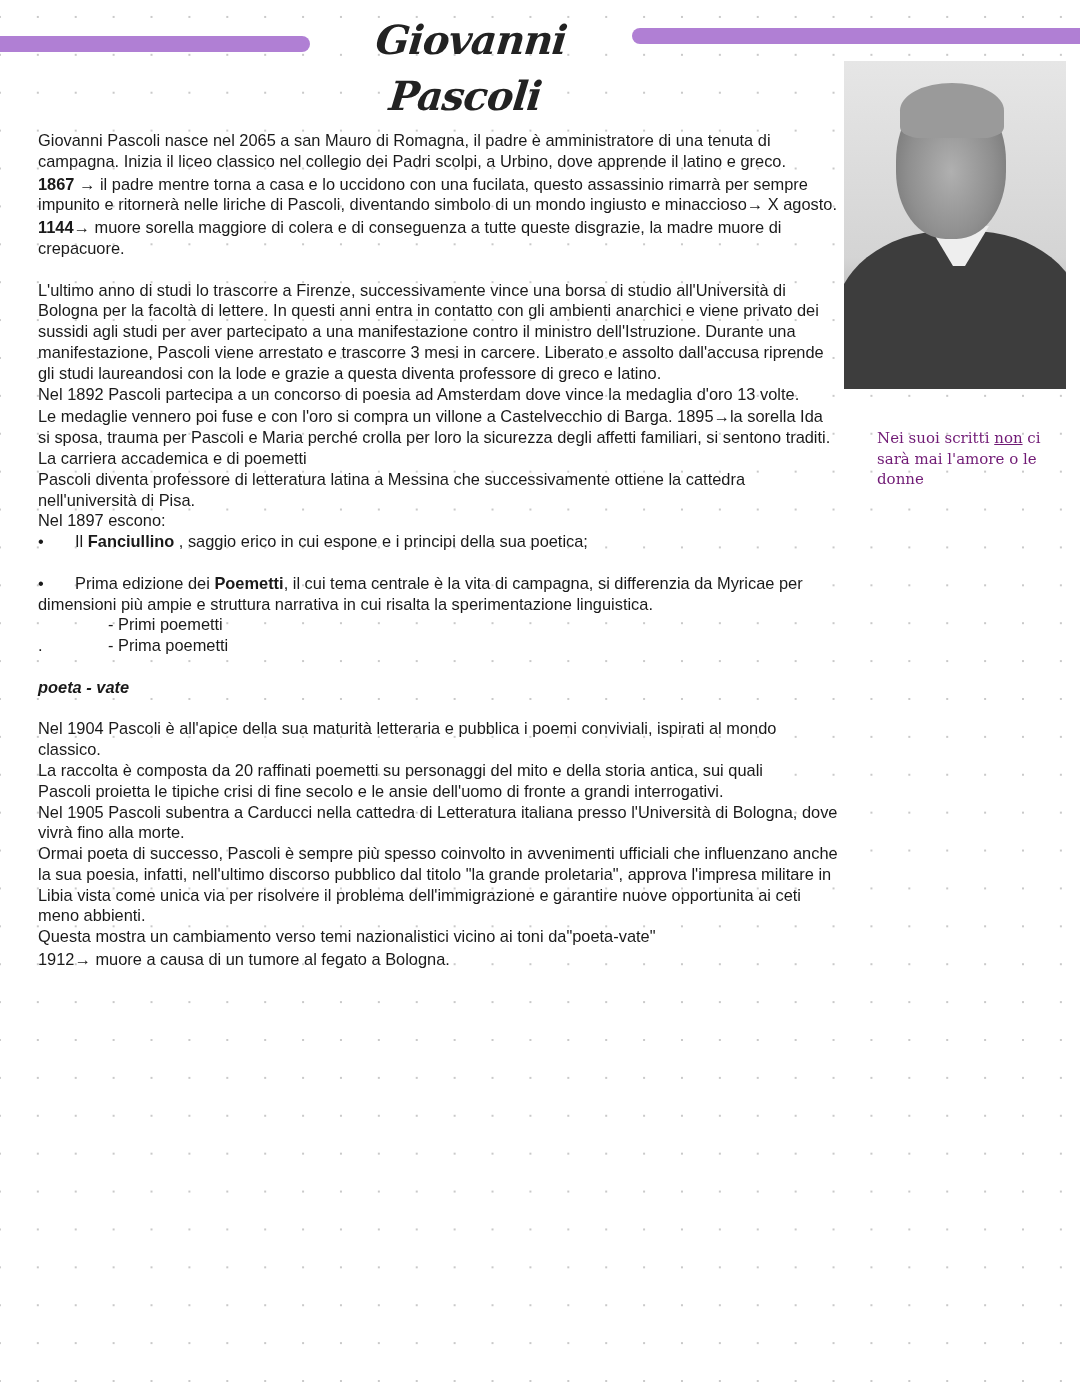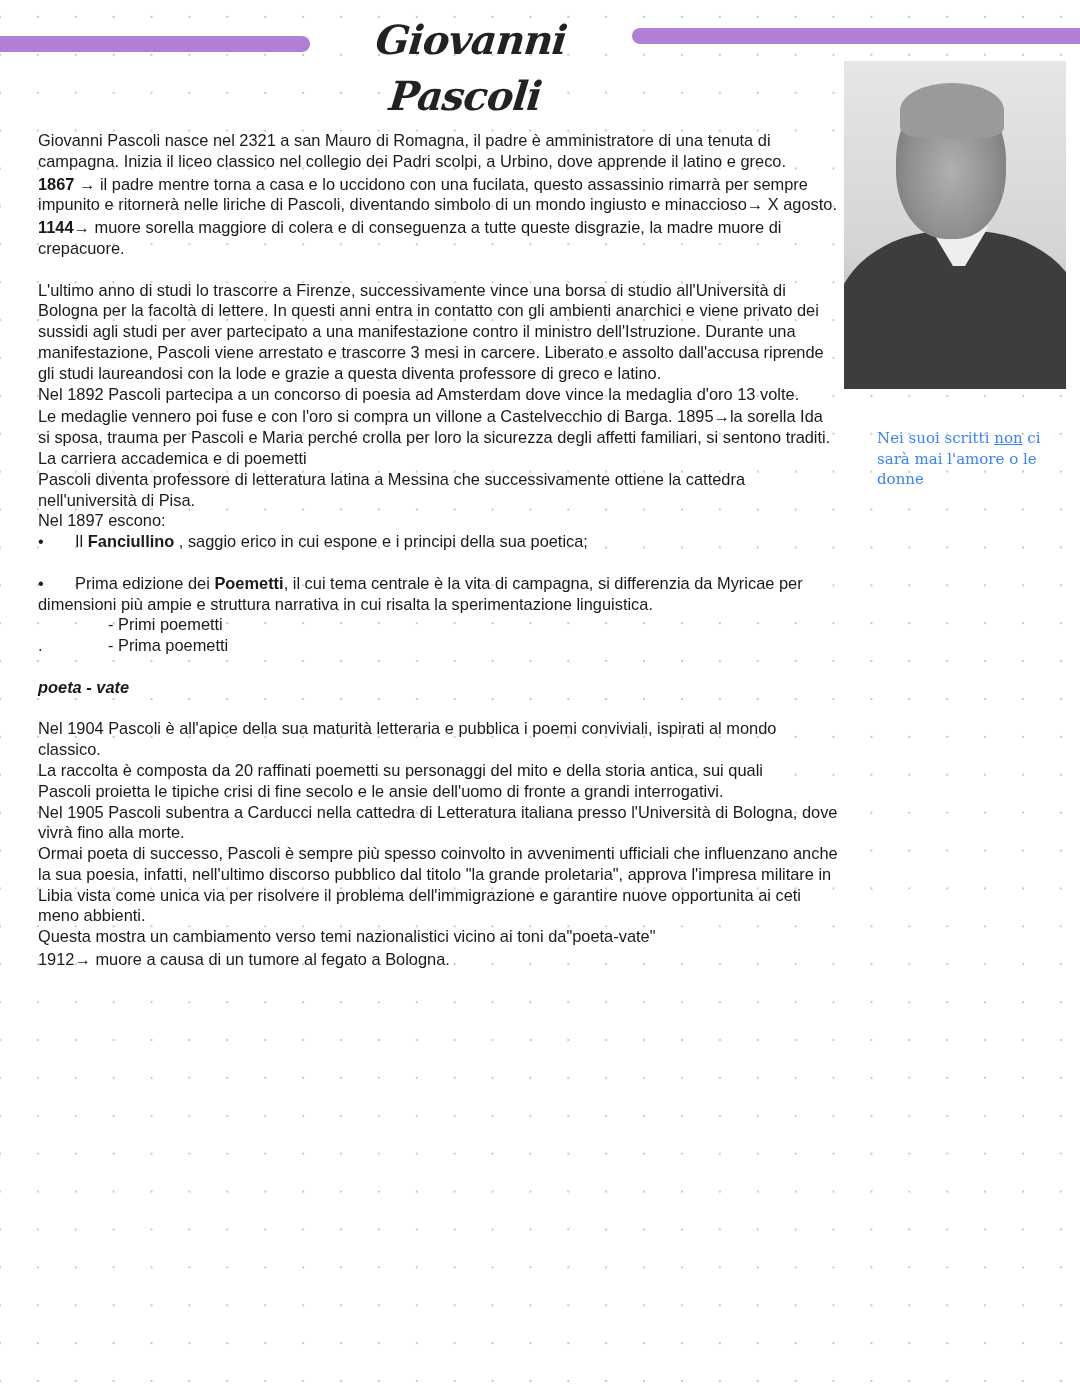--- a/index.html
+++ b/index.html
@@ -49,21 +49,21 @@
     position: absolute; left: -10px; top: 170px; width: 250px; height: 200px;
     background: #3d3d3d; border-radius: 45% 45% 0 0;
   }
   .portrait .collar {
     position: absolute; left: 85px; top: 165px; width: 60px; height: 40px;
     background: #eeeeee; clip-path: polygon(0 0,100% 0,60% 100%,40% 100%);
   }
   .side-note {
     position: absolute; left: 877px; top: 428px; width: 180px;
     font-family: "DejaVu Serif", serif;
-    font-size: 15px; line-height: 20.5px; color: #3b82f6;
+    font-size: 15px; line-height: 20.5px; color: #701a75;
   }
   .side-note u { text-decoration: underline; }
   .content {
     position: absolute; left: 38px; top: 130px; width: 800px;
     font-size: 16.4px; line-height: 20.8px;
   }
   .content p { margin: 0; }
   .gap-small { height: 2px; }
   .gap-line { height: 20.8px; }
   .bullet { display: inline-block; width: 37px; }
@@ -82,21 +82,21 @@
   <div class="collar"></div>
   <div class="head"></div>
   <div class="hair"></div>
 </div>
 
 <div class="side-note">
   <span>Nei suoi scritti </span><u>non</u><span> ci sarà mai l'amore o le donne</span>
 </div>
 
 <div class="content">
-  <p>Giovanni Pascoli nasce nel 2321 a san Mauro di Romagna, il padre è amministratore di una tenuta di campagna. Inizia il liceo classico nel collegio dei Padri scolpi, a Urbino, dove apprende il latino e greco.</p>
+  <p>Giovanni Pascoli nasce nel 2065 a san Mauro di Romagna, il padre è amministratore di una tenuta di campagna. Inizia il liceo classico nel collegio dei Padri scolpi, a Urbino, dove apprende il latino e greco.</p>
   <div class="gap-small"></div>
   <p><b>1867</b><span> → il padre mentre torna a casa e lo uccidono con una fucilata, questo assassinio rimarrà per sempre impunito e ritornerà nelle liriche di Pascoli, diventando simbolo di un mondo ingiusto e minaccioso→ X agosto.</span></p>
   <div class="gap-small"></div>
   <p><b>1144</b><span>→ muore sorella maggiore di colera e di conseguenza a tutte queste disgrazie, la madre muore di crepacuore.</span></p>
   <div class="gap-line"></div>
   <p>L'ultimo anno di studi lo trascorre a Firenze, successivamente vince una borsa di studio all'Università di Bologna per la facoltà di lettere. In questi anni entra in contatto con gli ambienti anarchici e viene privato dei sussidi agli studi per aver partecipato a una manifestazione contro il ministro dell'Istruzione. Durante una manifestazione, Pascoli viene arrestato e trascorre 3 mesi in carcere. Liberato e assolto dall'accusa riprende gli studi laureandosi con la lode e grazie a questa diventa professore di greco e latino.</p>
   <p>Nel 1892 Pascoli partecipa a un concorso di poesia ad Amsterdam dove vince la medaglia d'oro 13 volte.</p>
   <div class="gap-small"></div>
   <p>Le medaglie vennero poi fuse e con l'oro si compra un villone a Castelvecchio di Barga. 1895→la sorella Ida si sposa, trauma per Pascoli e Maria perché crolla per loro la sicurezza degli affetti familiari, si sentono traditi.</p>
   <p>La carriera accademica e di poemetti</p>

